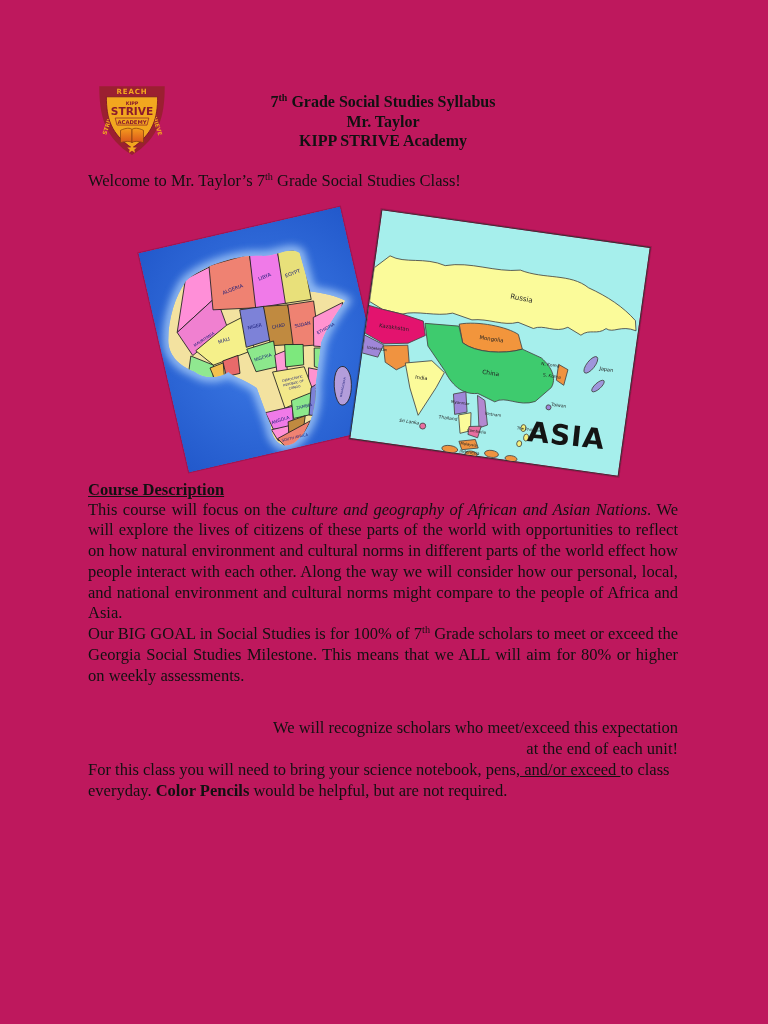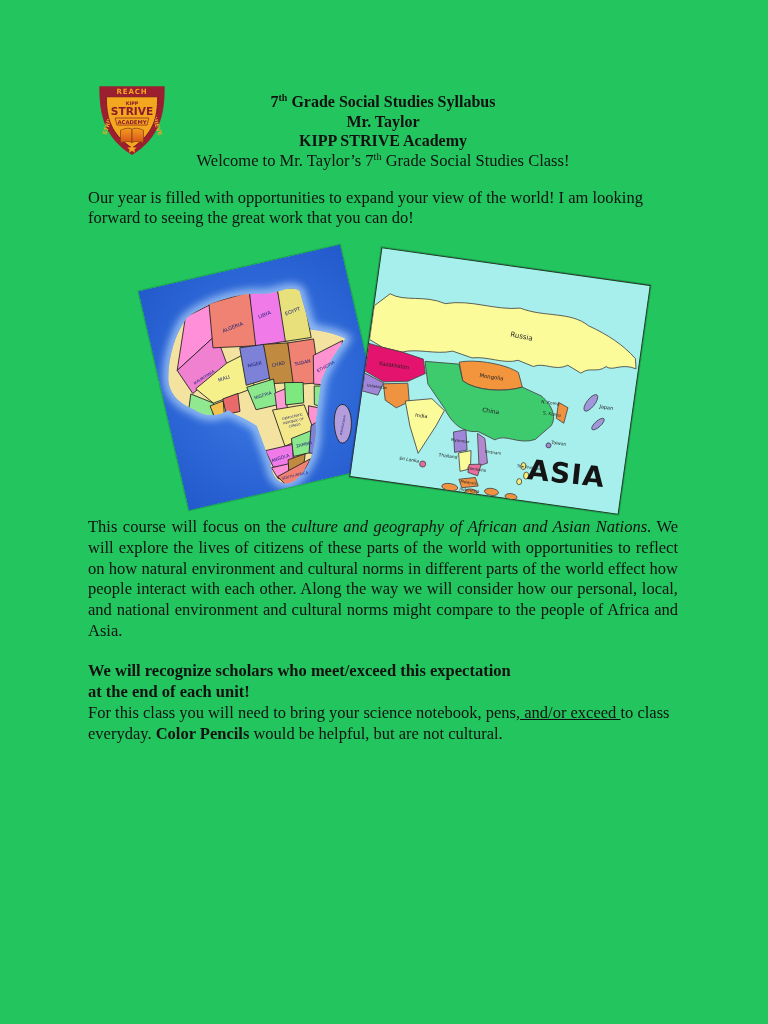--- a/index.html
+++ b/index.html
@@ -1,35 +1,35 @@
 <!DOCTYPE html>
 <html><head>
 <meta charset="utf-8">
 <style>
   html,body{margin:0;padding:0;background:#ffffff;}
-  .page{position:relative;width:768px;height:1024px;background:#22c55e;overflow:hidden;
+  .page{position:relative;width:768px;height:1024px;background:#be185d;overflow:hidden;
         font-family:"Liberation Serif",serif;color:#111;font-size:16.5px;}
   .content{position:absolute;left:88px;top:92px;width:590px;}
   .logo-wrap{position:absolute;left:94px;top:76px;width:76px;height:84px;}
   .title-block{text-align:center;font-weight:bold;font-size:16px;line-height:19.5px;}
-  .welcome-line{text-align:center;line-height:20px;}
+  .welcome-line{margin-top:20px;line-height:20px;}
   sup.th{font-size:0.62em;vertical-align:super;line-height:0;}
   .para{margin:17px 0 0 0;line-height:20.8px;}
   .just{text-align:justify;}
   .maps-area{position:relative;height:288px;margin-top:0;}
   .map{position:absolute;box-shadow:0 0 0 1px rgba(0,0,0,0.15);}
   .map-africa{left:73px;top:36px;width:207px;height:225px;transform:rotate(-13deg);z-index:1;}
   .map-asia{left:276px;top:36px;width:270px;height:230px;transform:rotate(8deg);z-index:2;
             border:1px solid #333;}
   .heading{font-weight:bold;line-height:21px;}
   .heading .u{text-decoration:underline;}
   .u{text-decoration:underline;}
   .bu{font-weight:bold;}
   .mt8{margin-top:8px;}
-  .recognition{margin-top:18px;text-align:left;font-weight:bold;line-height:21px;}
+  .recognition{margin-top:30px;text-align:right;font-weight:normal;line-height:21px;}
   .supplies-para{margin-top:0;line-height:21px;}
   svg{display:block;}
   .maplabel{font-family:"DejaVu Sans",sans-serif;fill:#1a1e78;}
   .asialabel{font-family:"DejaVu Sans",sans-serif;fill:#222222;}
 </style>
 </head>
 <body>
 
 <div class="page">
 
@@ -61,21 +61,20 @@
     <div class="title-block">
       <div><span>7</span><sup class="th">th</sup><span> Grade Social Studies Syllabus</span></div>
       <div>Mr. Taylor</div>
       <div>KIPP STRIVE Academy</div>
     </div>
 
     <div class="welcome-line">
       <span>Welcome to Mr. Taylor’s 7</span><sup class="th">th</sup><span> Grade Social Studies Class!</span>
     </div>
 
-    <p class="para">Our year is filled with opportunities to expand your view of the world! I am looking forward to seeing the great work that you can do!</p>
 
     <div class="maps-area">
 
       <div class="map map-africa">
         <svg width="207" height="225" viewBox="0 0 207 225">
           <defs>
             <radialGradient id="oceanAf" cx="50%" cy="50%" r="78%">
               <stop offset="0" stop-color="#3f7de8"></stop>
                 <stop offset="1" stop-color="#1f55c8"></stop>
             </radialGradient>
@@ -187,28 +186,32 @@
             <text class="asialabel" x="56" y="207" font-size="4.4" text-anchor="middle" font-style="italic">Sri Lanka</text>
             <text class="asialabel" x="118" y="221" font-size="3.8" text-anchor="middle">Malaysia</text>
             <text class="asialabel" x="120" y="229" font-size="4.2" text-anchor="middle">Indonesia</text>
             <text class="asialabel" x="178" y="198" font-size="3.8" text-anchor="middle">The Philippines</text>
             <text x="214" y="207" font-size="28" font-weight="bold" text-anchor="middle" fill="#141414" font-family="DejaVu Sans, sans-serif" transform="rotate(-2 214 207)" letter-spacing="1">ASIA</text>
           </g>
         </svg>
       </div>
     </div>
 
+    <div class="heading"><span class="u">Course Description</span></div>
     <p class="para just" style="margin-top:0;">
       <span>This course will focus on the </span><i>culture and geography of African and Asian Nations</i><span>.  We will explore the lives of citizens of these parts of the world with opportunities to reflect on how natural environment and cultural norms in different parts of the world effect how people interact with each other. Along the way we will consider how our personal, local, and national environment and cultural norms might compare to the people of Africa and Asia.</span>
     </p>
 
+    <p class="para just" style="margin-top:0;">
+      <span>Our BIG GOAL in Social Studies is for 100% of 7</span><sup class="th">th</sup><span> Grade scholars to meet or exceed the Georgia Social Studies Milestone. This means that we ALL will aim for 80% or higher on weekly assessments.</span>
+    </p>
 
     <div class="recognition">
       <div>We will recognize scholars who meet/exceed this expectation</div>
       <div>at the end of each unit!</div>
     </div>
 
     <p class="para supplies-para">
-      <span>For this class you will need to bring your science notebook, pens</span><span class="u">, and/or exceed </span><span>to class everyday.  </span><span class="bu">Color Pencils</span><span> would be helpful, but are not cultural.</span>
+      <span>For this class you will need to bring your science notebook, pens</span><span class="u">, and/or exceed </span><span>to class everyday.  </span><span class="bu">Color Pencils</span><span> would be helpful, but are not required.</span>
     </p>
 
   </div>
 </div>
 
 </body></html>

